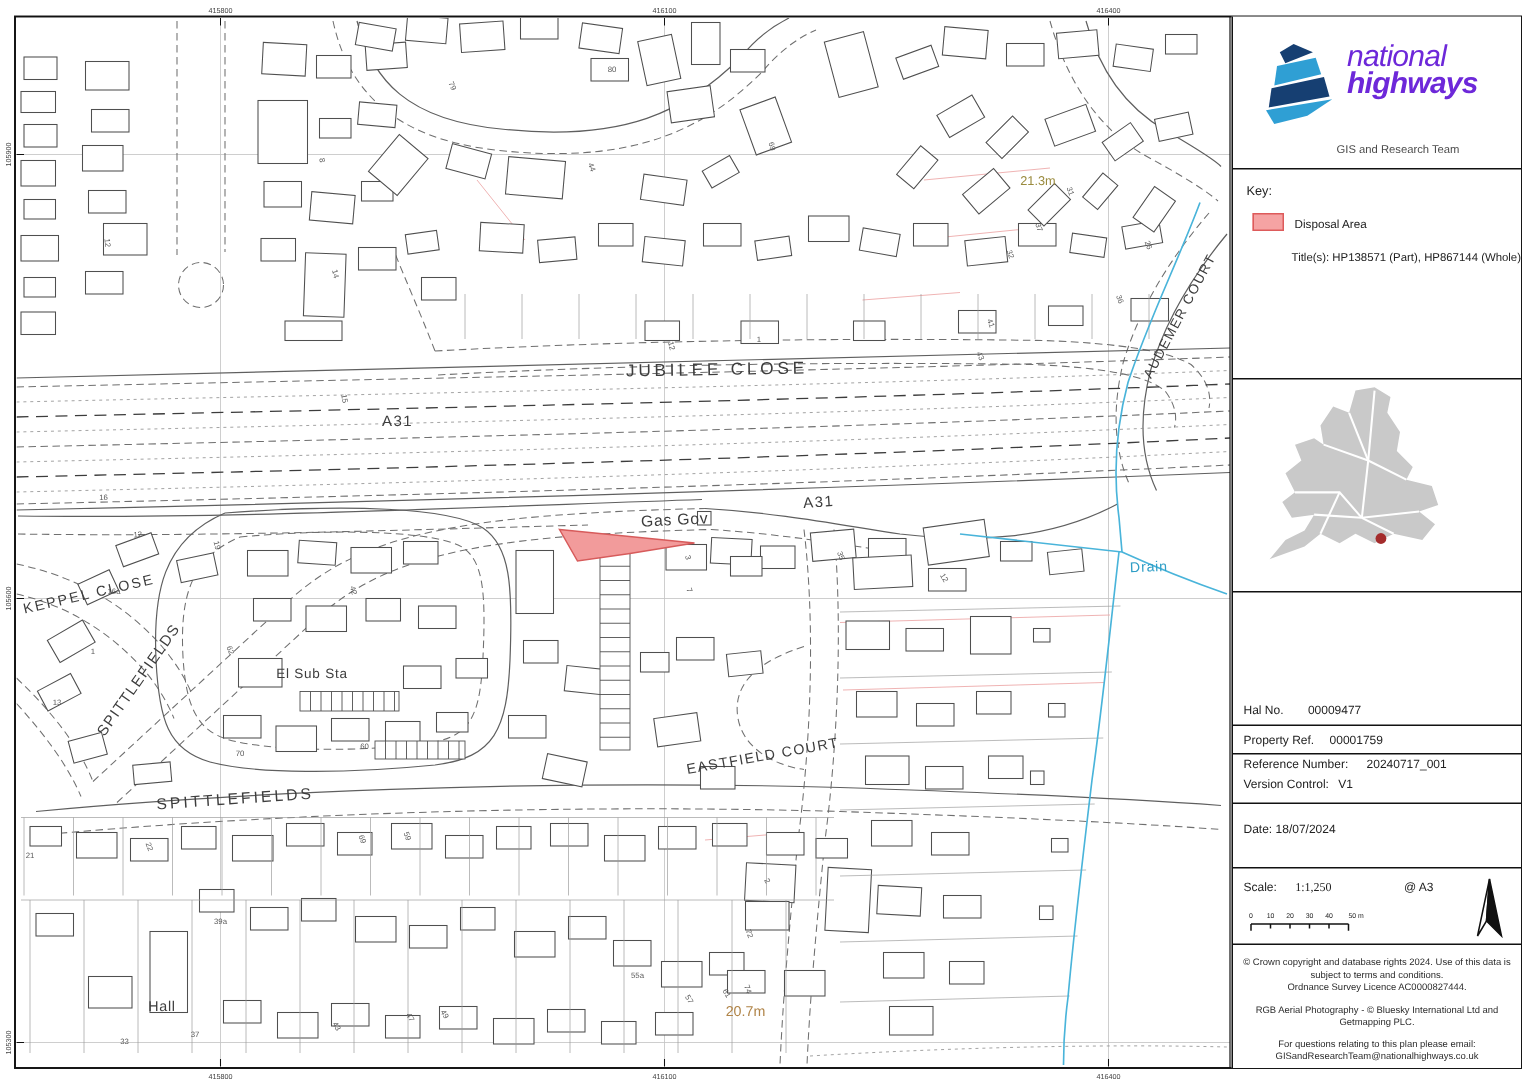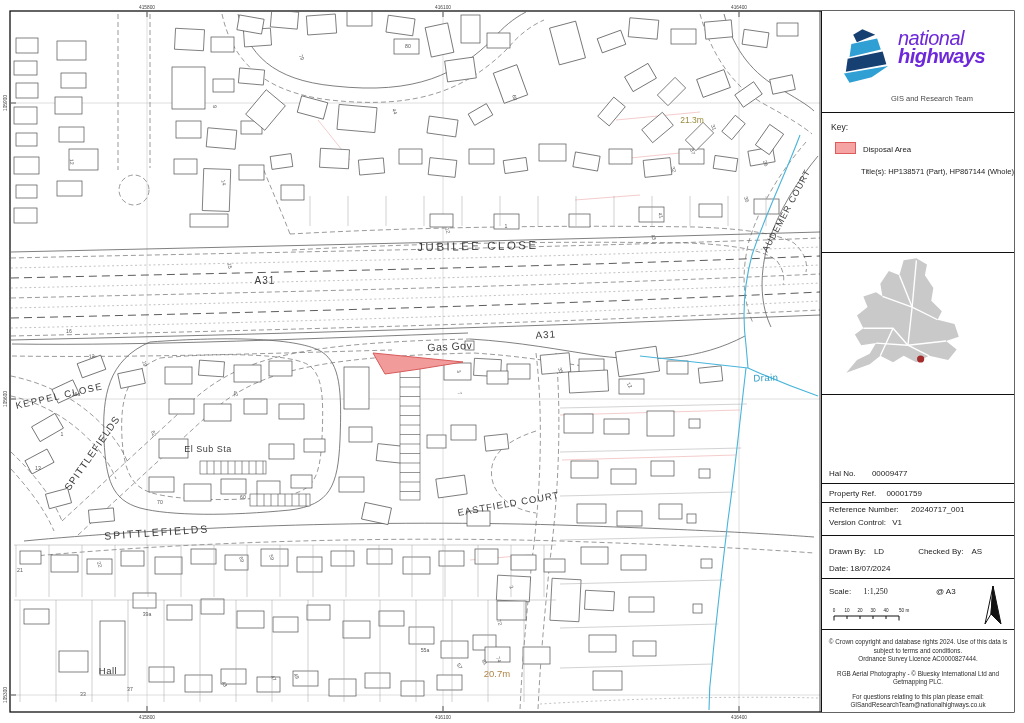--- a/index.html
+++ b/index.html
@@ -621,26 +621,20 @@
         <span>Reference Number:</span>
         <span class="val">20240717_001</span>
       </div>
       <div class="ref-line" style="padding-top:4px;">
         <span>Version Control:</span>
         <span class="val" style="margin-left:4px;">V1</span>
       </div>
     </div>
 
     <div class="sec sec-drawn">
-      <div class="drawn-row">
-        <span>Drawn By:</span>
-        <span class="val">LD</span>
-        <span class="chk">Checked By:</span>
-        <span class="val">AS</span>
-      </div>
       <div class="date-row">
         <span>Date:</span>
         <span>18/07/2024</span>
       </div>
     </div>
 
     <div class="sec sec-scale">
       <div class="scale-row">
         <span>Scale:</span>
         <span class="v">1:1,250</span>

